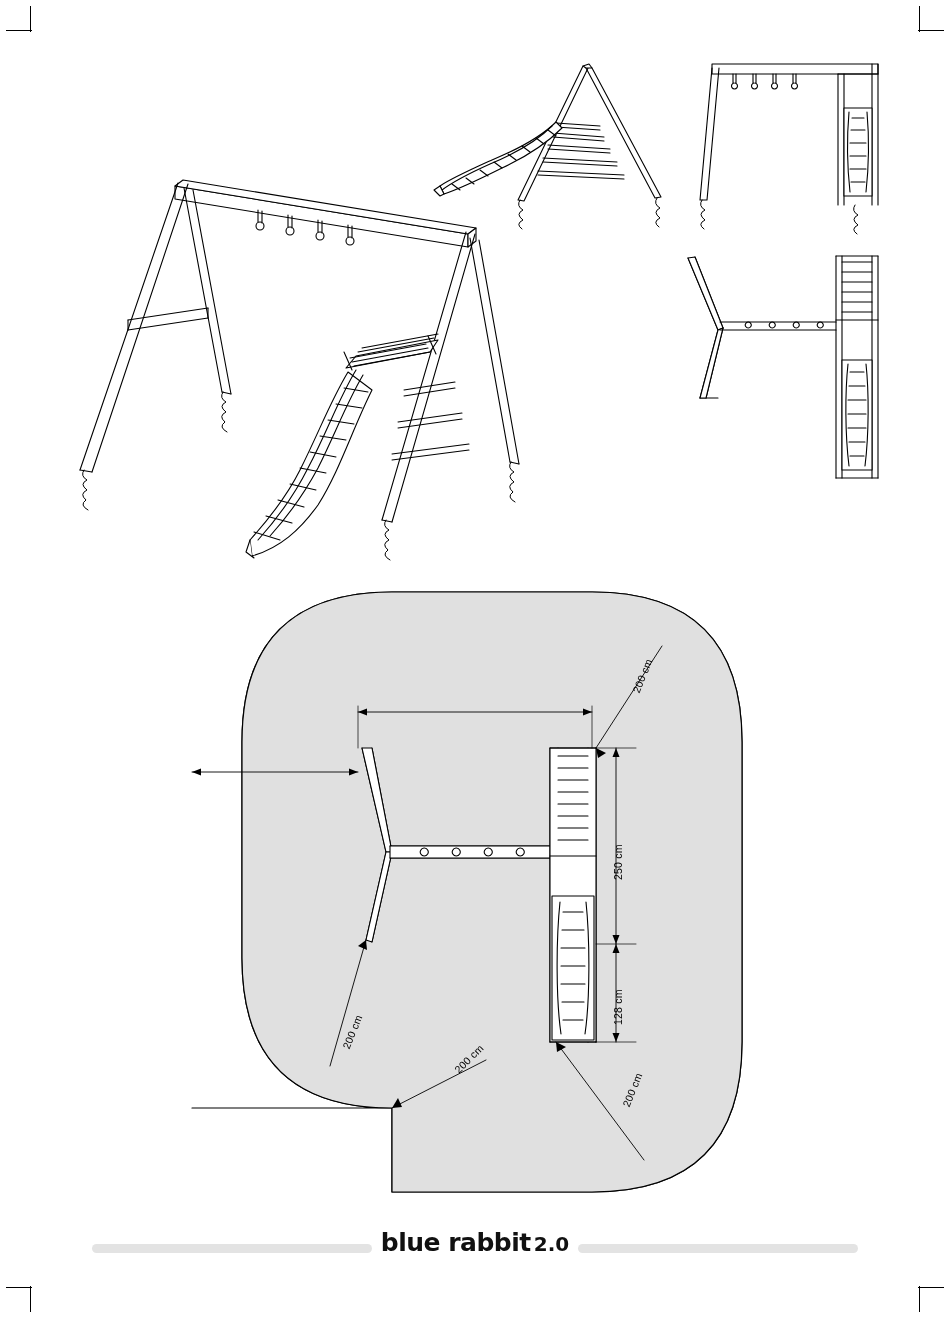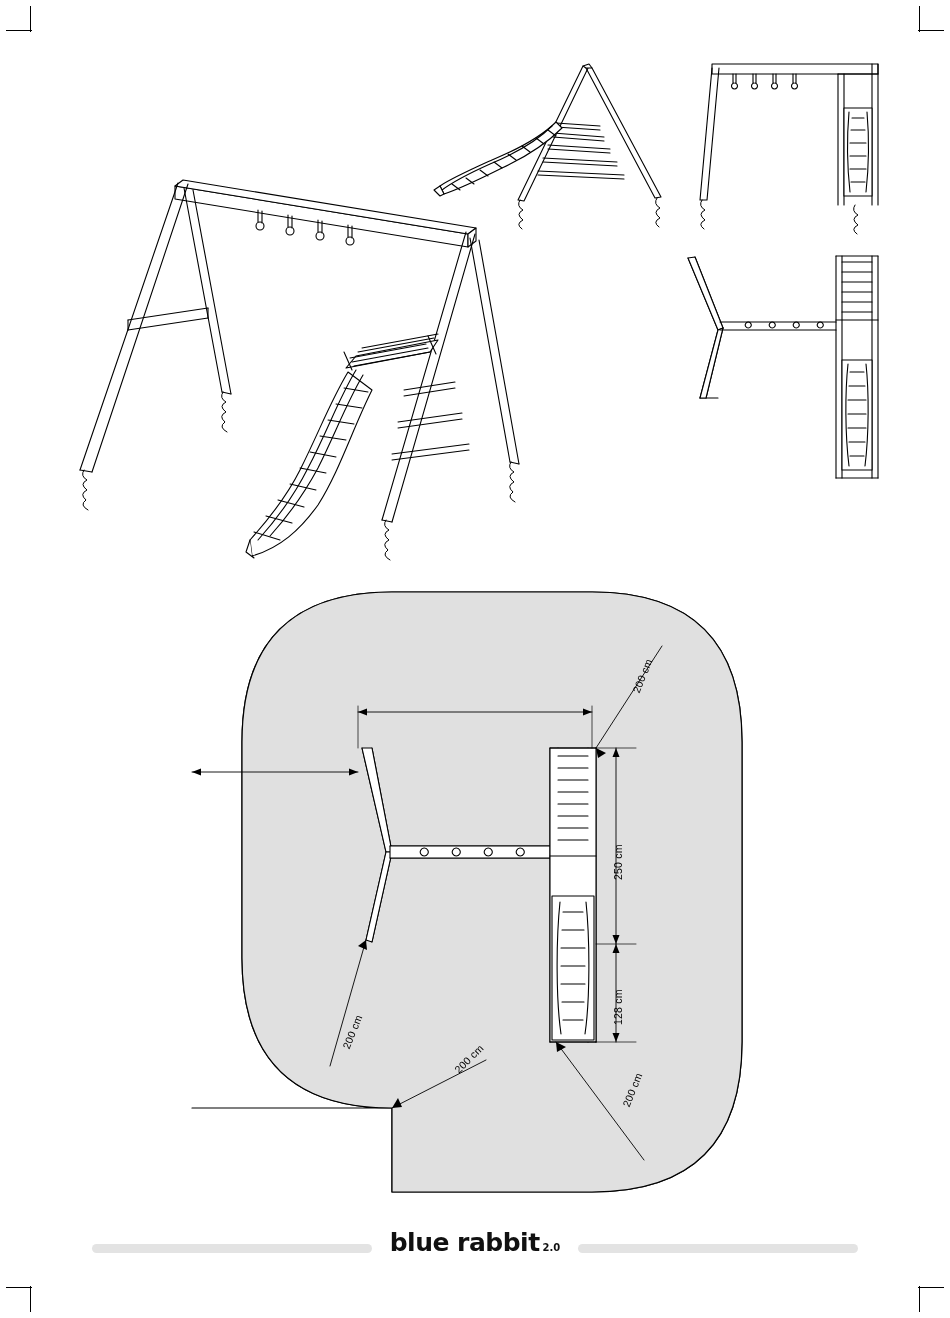--- a/index.html
+++ b/index.html
@@ -71,21 +71,21 @@
     left: 0; right: 0;
     top: 2px;
     text-align: center;
     font-family: "DejaVu Sans", sans-serif;
     font-size: 25px;
     font-weight: bold;
     color: #111;
     letter-spacing: -0.5px;
   }
   .brand .ver {
-    font-size: 10px;
+    font-size: 20px;
     font-weight: bold;
     letter-spacing: 0;
     margin-left: 3px;
   }
 </style>
 </head>
 <body>
 
 <div class="page">
 

